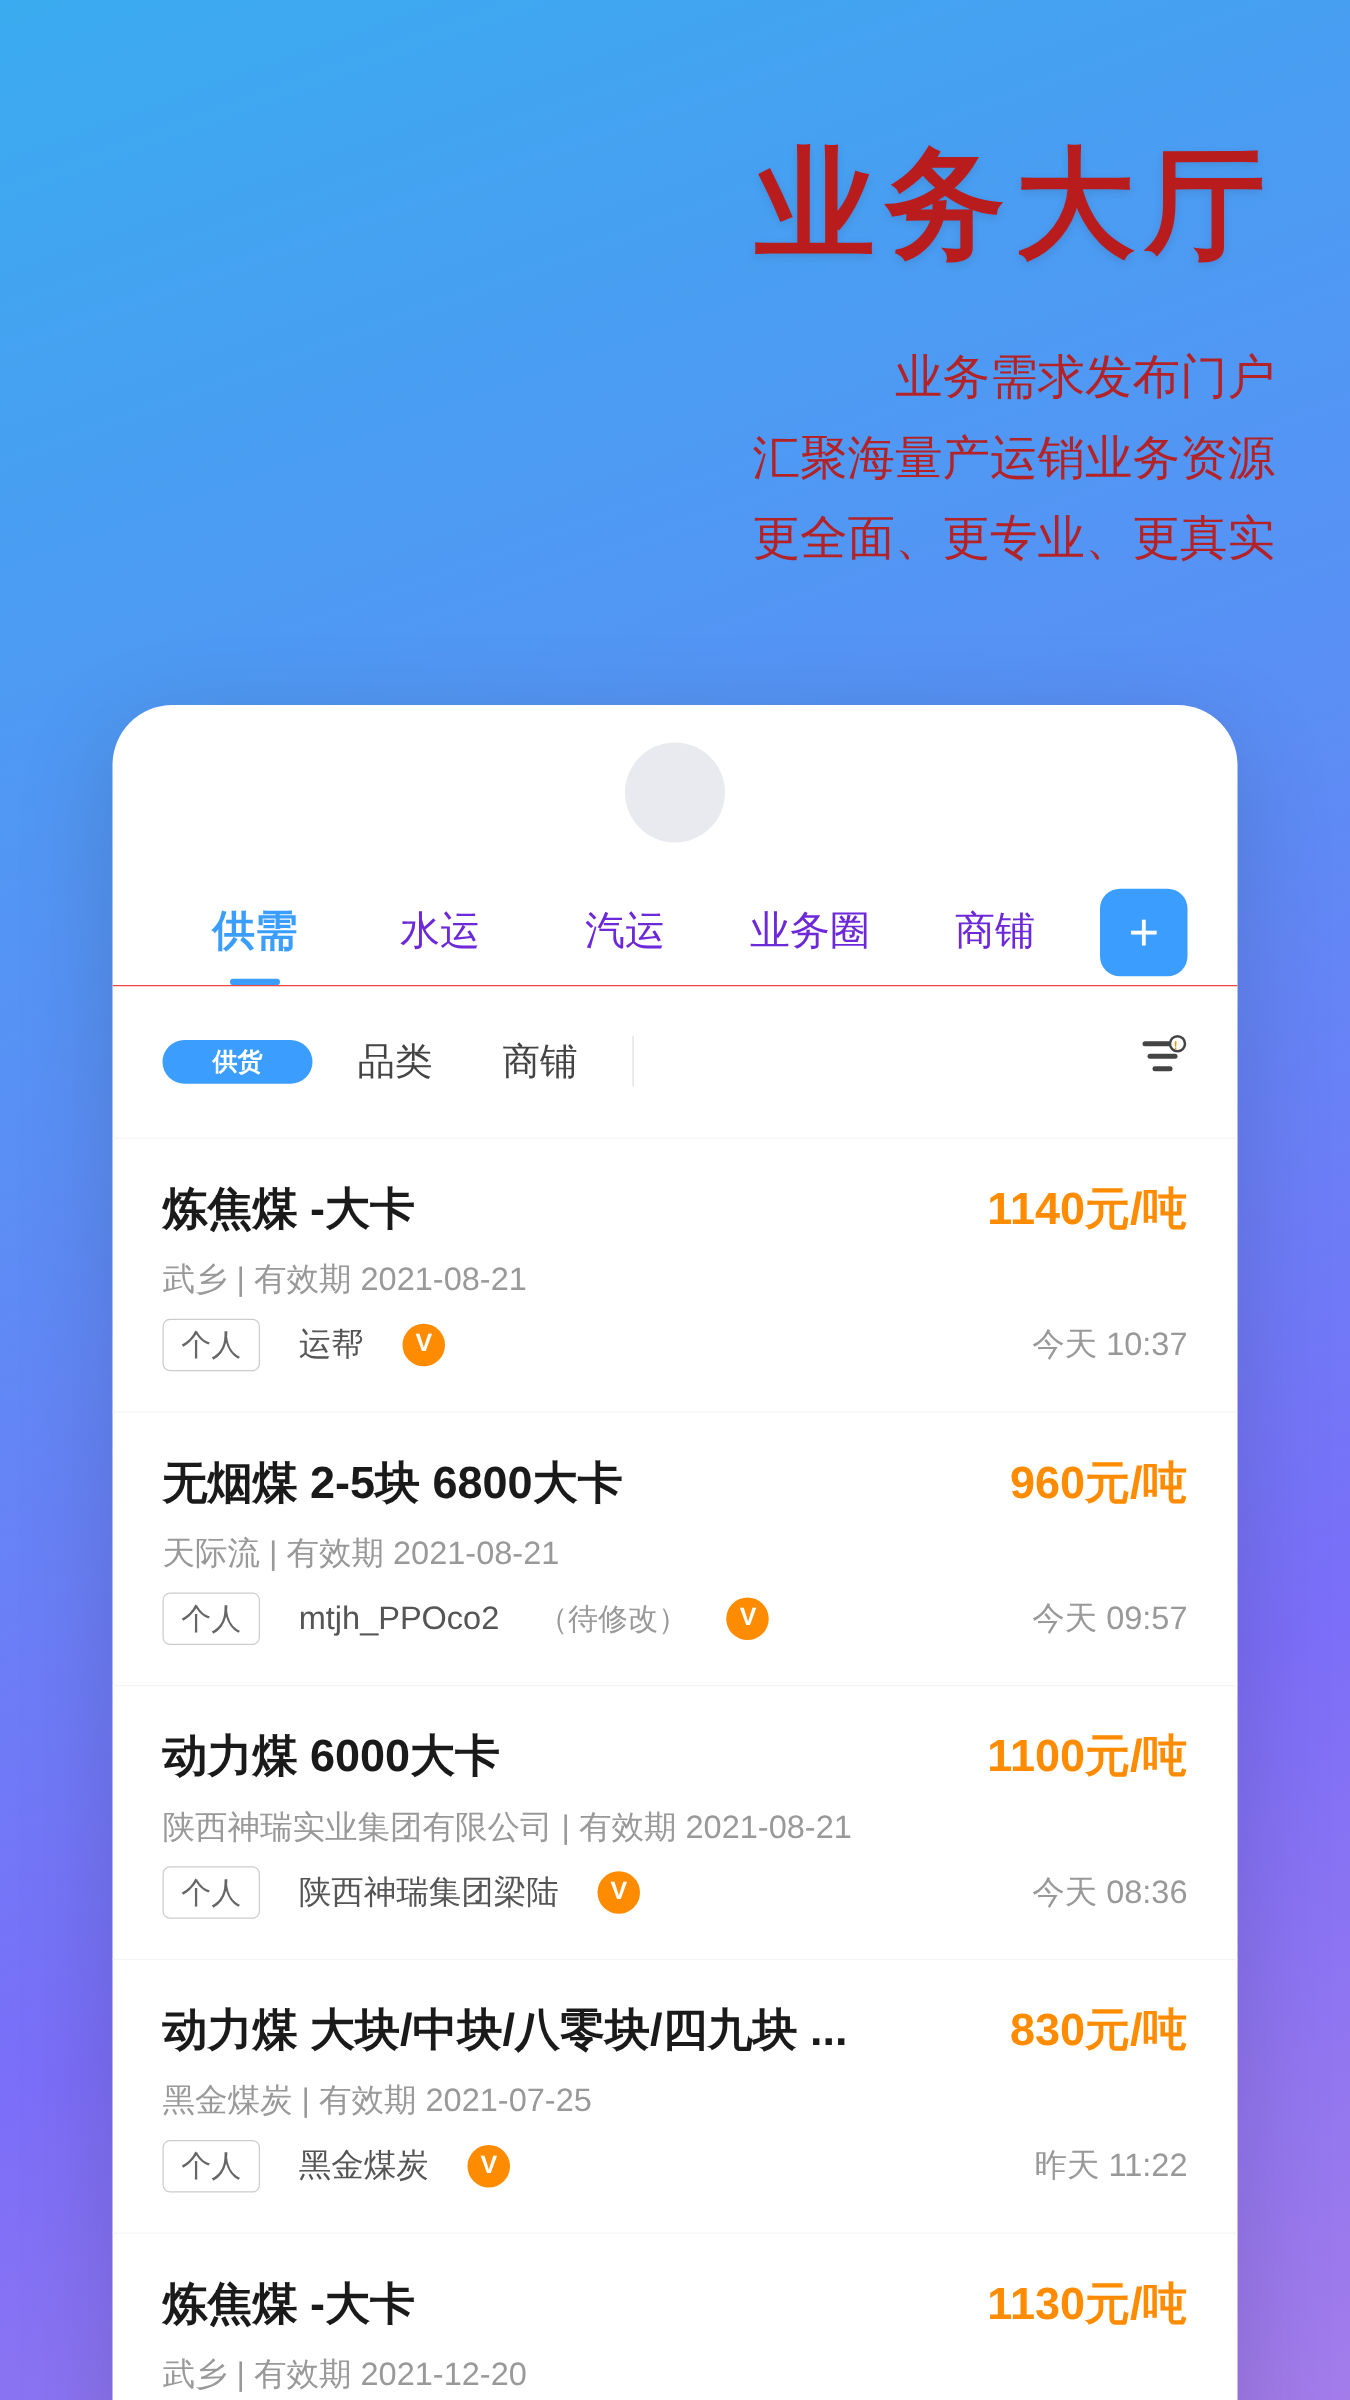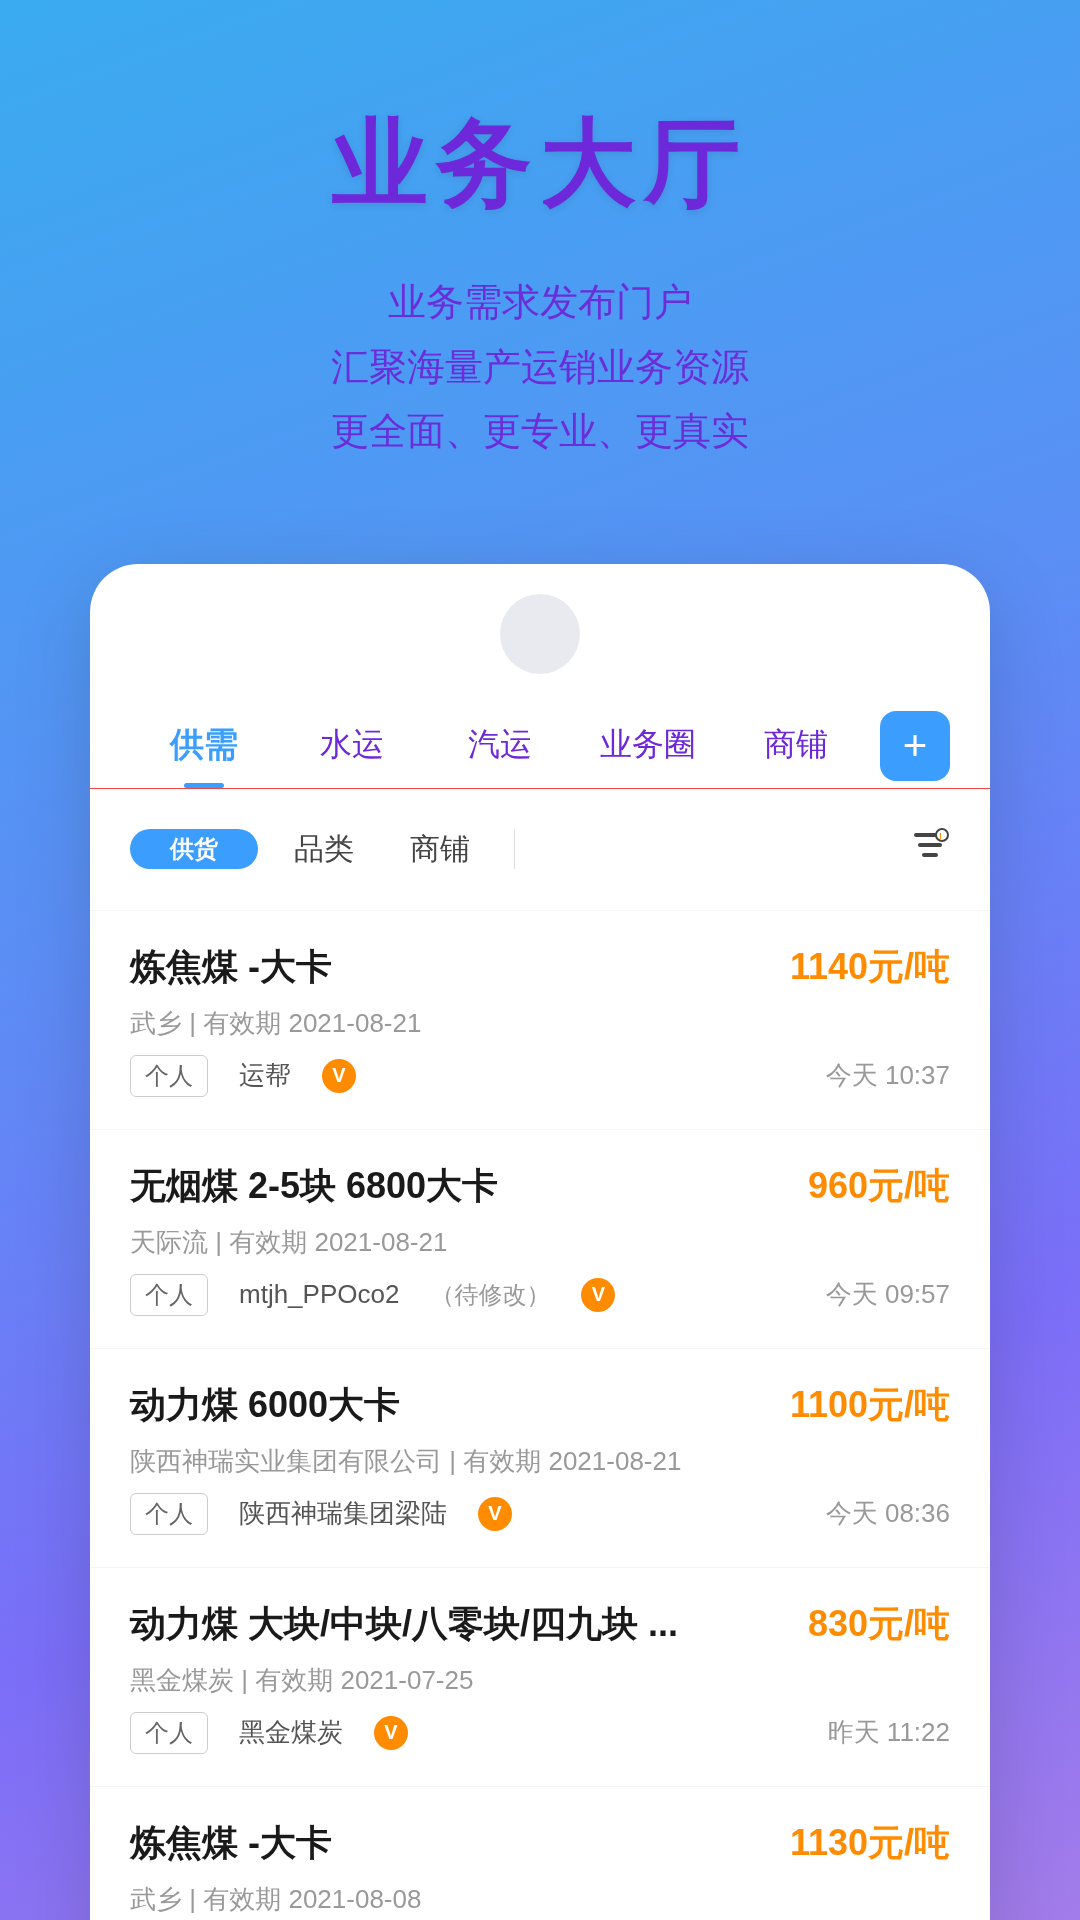--- a/index.html
+++ b/index.html
@@ -11,22 +11,22 @@
       font-family: -apple-system, "PingFang SC", "Microsoft YaHei", sans-serif;
       background: linear-gradient(160deg, #3AABF0 0%, #5B8EF5 40%, #7B6EF8 70%, #A87EE8 100%);
       display: flex;
       flex-direction: column;
       align-items: center;
     }
 
     .hero-section {
       width: 100%;
       padding: 100px 60px 60px;
-      text-align: center;
-      color: #6d28d9;
+      text-align: right;
+      color: #b91c1c;
     }
 
     .hero-title {
       font-size: 96px;
       font-weight: 900;
       letter-spacing: 8px;
       margin-bottom: 40px;
       text-shadow: 0 2px 8px rgba(0,0,0,0.1);
     }
 
@@ -112,21 +112,21 @@
       display: flex;
       align-items: center;
       padding: 24px 40px;
       gap: 16px;
       border-bottom: 1px solid #f5f5f5;
     }
 
     .filter-pill {
       padding: 4px 40px;
       border-radius: 50px;
-      font-size: 24px;
+      font-size: 20px;
       cursor: pointer;
     }
 
     .filter-pill.active {
       background: #3B9EFF;
       color: white;
       font-weight: 600;
     }
 
     .filter-pill.inactive {
@@ -338,18 +338,18 @@
         <span class="verified-badge">V</span>
         <span class="item-time">昨天 11:22</span>
       </div>
     </div>
 
     <div class="list-item">
       <div class="item-header">
         <span class="item-title">炼焦煤  -大卡</span>
         <span class="item-price">1130元/吨</span>
       </div>
-      <div class="item-meta">武乡 | 有效期 2021-08-08</div>
+      <div class="item-meta">武乡 | 有效期 2021-12-20</div>
 
     </div>
 
   </div>
 </div>
 
 </body></html>

